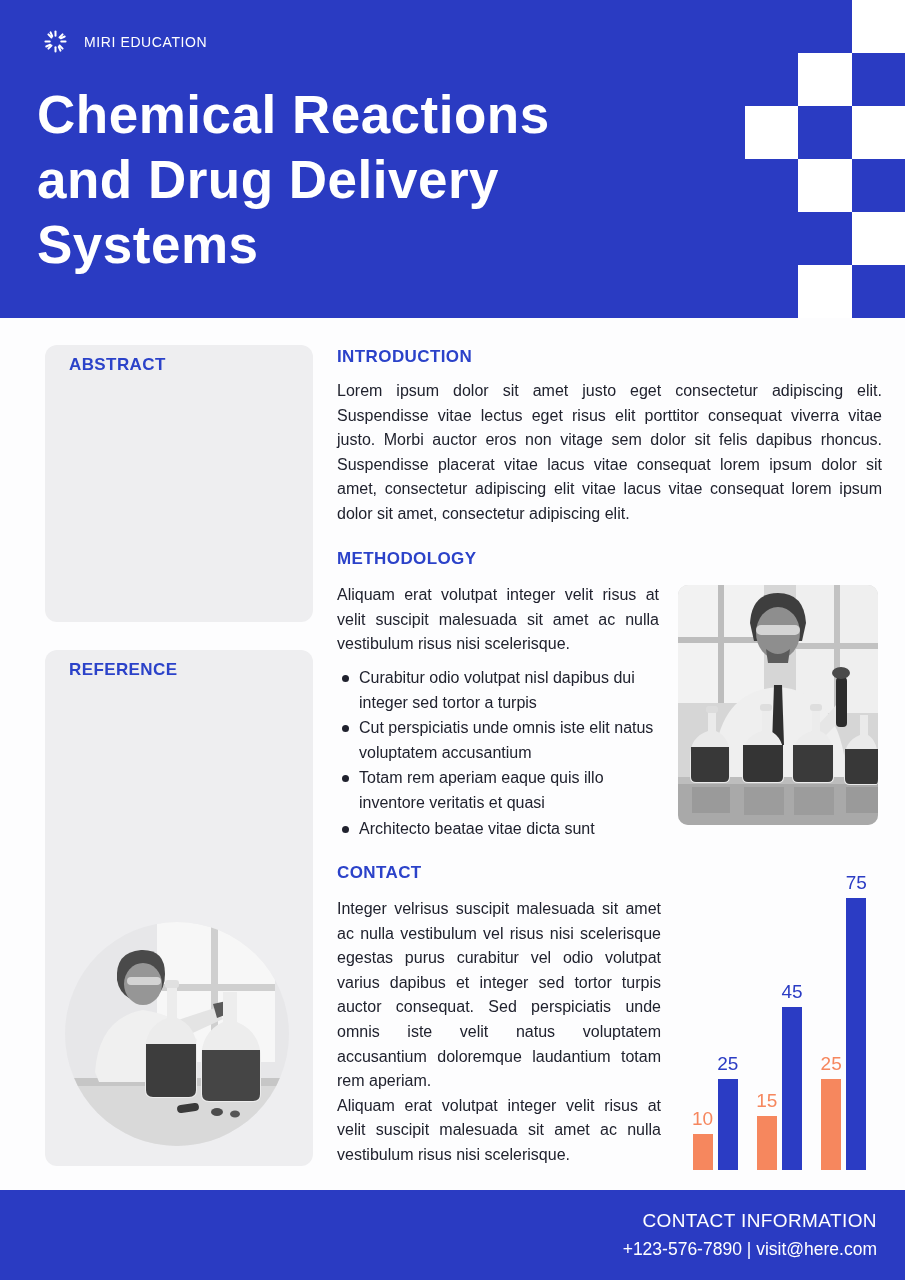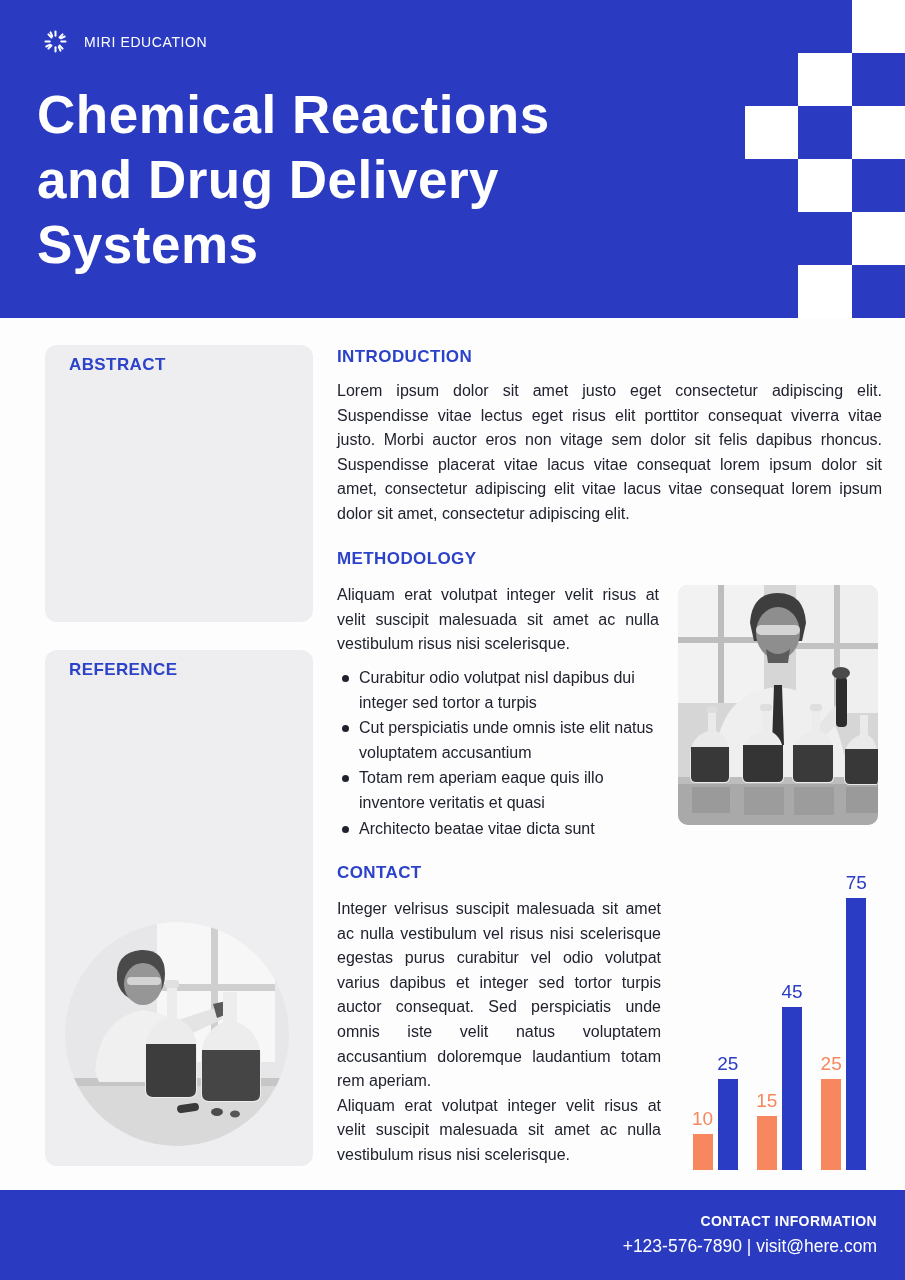--- a/index.html
+++ b/index.html
@@ -52,21 +52,21 @@
   
   .chart{position:absolute;left:692px;top:860px;width:175px;height:310px;display:flex;align-items:flex-end;gap:18px;}
   .bar-pair{display:flex;align-items:flex-end;gap:4px;}
   .bar-col{display:flex;flex-direction:column;align-items:center;justify-content:flex-end;}
   .bar-label{font-size:19px;font-weight:500;margin-bottom:6px;line-height:1;}
   .bar{width:20px;}
 
   
   .footer{position:absolute;left:0;top:1190px;width:905px;height:90px;background:var(--banner);
     display:flex;flex-direction:column;justify-content:center;align-items:flex-end;padding-right:28px;color:#fff;}
-  .footer-heading{font-size:14px;font-weight:700;letter-spacing:0.4px;}
+  .footer-heading{font-size:19px;font-weight:400;letter-spacing:0.4px;}
   .footer-line{font-size:17.5px;margin-top:7px;}
 </style>
 </head>
 <body>
 
 <div class="page">
 
   <div class="banner">
     <div class="brand">
       <svg class="brand-icon" viewBox="0 0 24 24">

